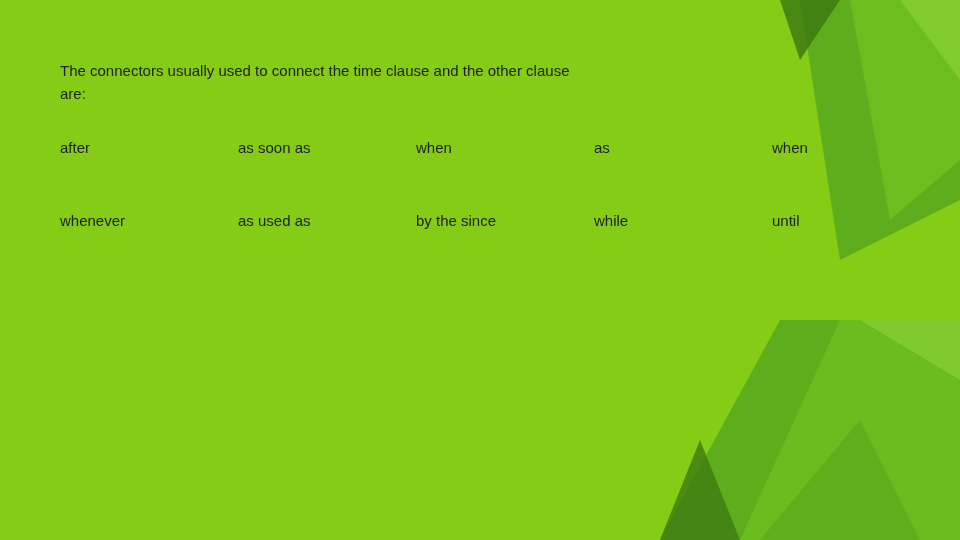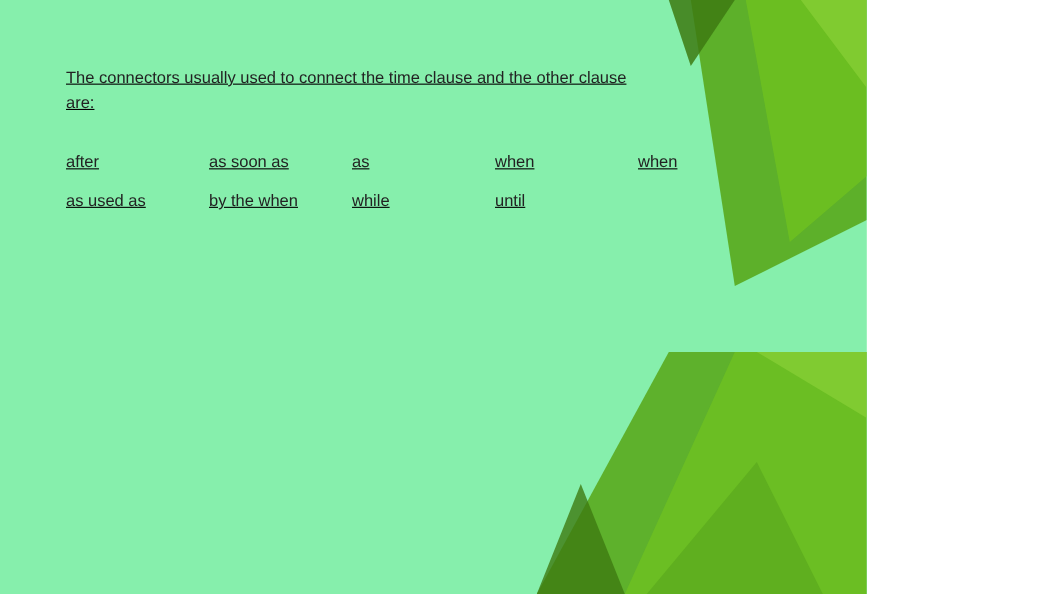--- a/index.html
+++ b/index.html
@@ -7,26 +7,25 @@
     body {
       width: 960px;
       height: 540px;
       overflow: hidden;
       background: #ffffff;
       font-family: Arial, sans-serif;
       position: relative;
     }
 
     .slide {
-      width: 788px;
+      width: 960px;
       height: 540px;
-      background: #86efac;
+      background: #84cc16;
       position: relative;
       overflow: hidden;
-      text-decoration: underline;
     }
 
     
     .deco-top-right {
       position: absolute;
       top: 0;
       right: 0;
       width: 220px;
       height: 260px;
       pointer-events: none;
@@ -54,20 +53,21 @@
       line-height: 1.5;
       margin-bottom: 30px;
       max-width: 680px;
     }
 
     .words-grid {
       display: grid;
       grid-template-columns: 130px 130px 130px 130px 130px;
       row-gap: 10px;
       column-gap: 0;
+      gap: 48px;
     }
 
     .word-cell {
       font-size: 15px;
       color: #222;
       padding: 4px 0;
     }
   </style>
 </head>
 <body>
@@ -102,26 +102,27 @@
 
     <div class="intro-text">
       <span>The connectors usually used to connect the time clause and the other clause</span><br>
       <span>are:</span>
     </div>
 
     <div class="words-grid">
 
       <div class="word-cell">after</div>
       <div class="word-cell">as soon as</div>
+      <div class="word-cell">when</div>
       <div class="word-cell">as</div>
-      <div class="word-cell">when</div>
 
       <div class="word-cell">when</div>
+      <div class="word-cell">whenever</div>
       <div class="word-cell">as used as</div>
-      <div class="word-cell">by the when</div>
+      <div class="word-cell">by the since</div>
 
       <div class="word-cell">while</div>
       <div class="word-cell">until</div>
       <div class="word-cell"></div>
       <div class="word-cell"></div>
       <div class="word-cell"></div>
 
     </div>
   </div>
 

